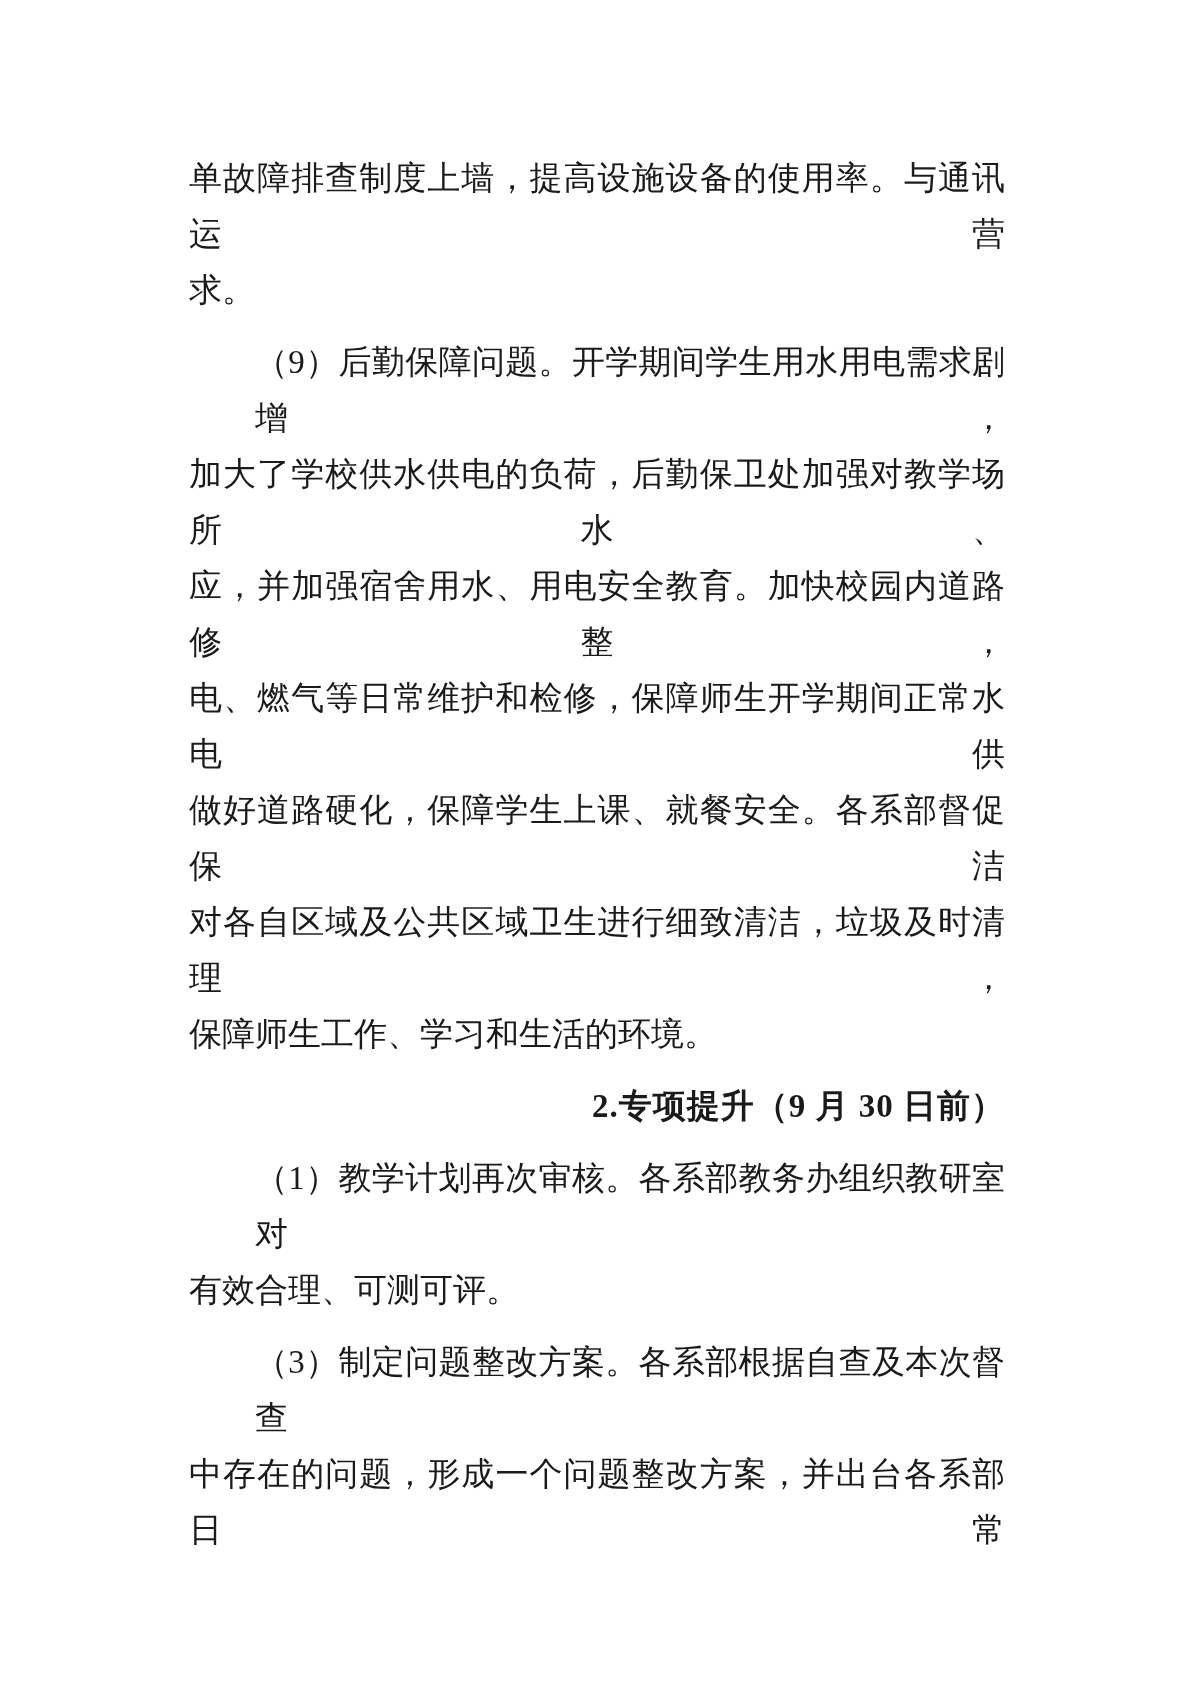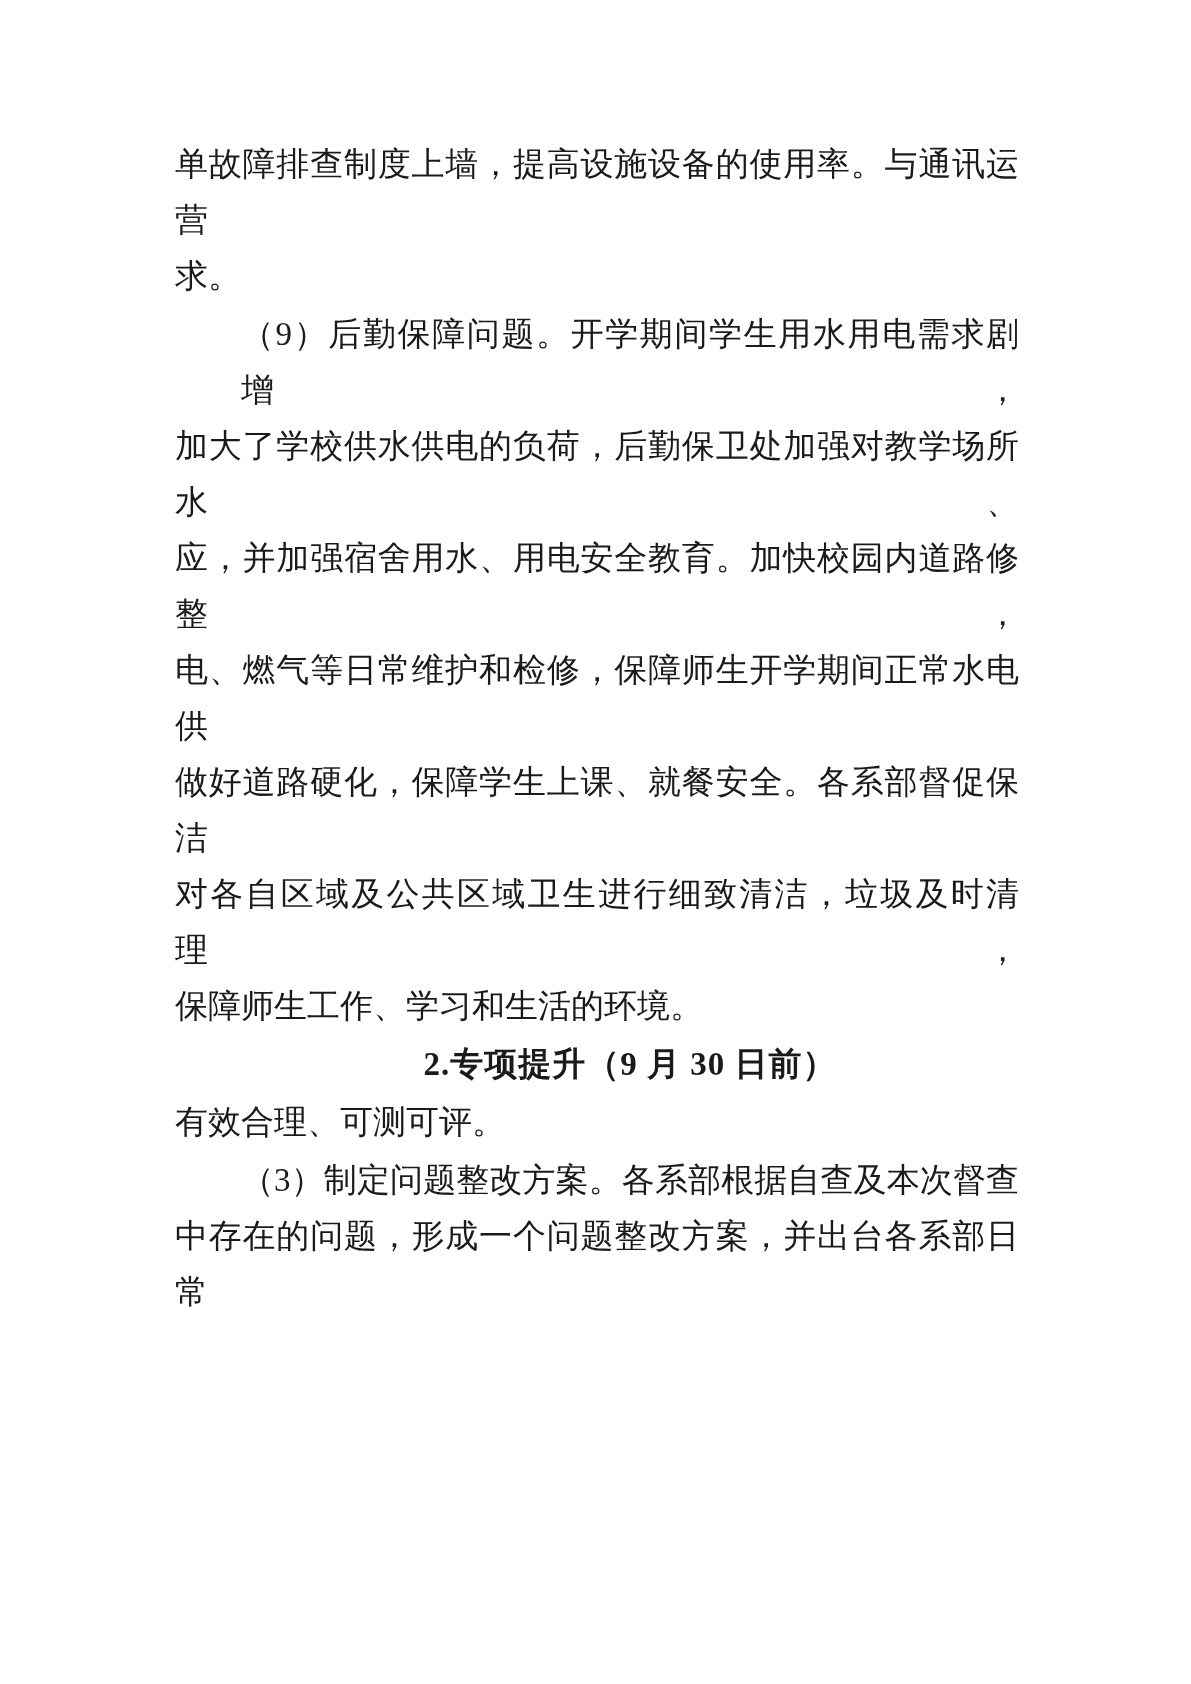--- a/index.html
+++ b/index.html
@@ -14,24 +14,24 @@
     position: absolute;
     left: 173px;
     top: 134px;
     width: 848px;
     font-family: "Liberation Serif", "DejaVu Serif", serif;
     font-size: 33px;
     line-height: 56px;
     color: #1a1a1a;
     font-weight: 400;
   }
-  .para { margin: 2px; padding: 0; }
+  .para { margin: 16px; padding: 0; }
   .line {
     white-space: nowrap;
-    text-align: center;
+    text-align: right;
   }
   
   .line.jl {
     white-space: normal;
     text-align: justify;
     text-align-last: justify;
     text-justify: inter-character;
   }
   
   .line.ll { text-align: left; }
@@ -59,20 +59,21 @@
       <div class="line jl">做好道路硬化，保障学生上课、就餐安全。各系部督促保洁</div>
       <div class="line jl">对各自区域及公共区域卫生进行细致清洁，垃圾及时清理，</div>
       <div class="line ll">保障师生工作、学习和生活的环境。</div>
     </div>
 
     <div class="para">
       <div class="line hd ind">2.专项提升（9 月 30 日前）</div>
     </div>
 
     <div class="para">
+      <div class="line jl ind">（1）教学计划再次审核。各系部教务办组织教研室对</div>
       <div class="line ll">有效合理、可测可评。</div>
     </div>
 
     <div class="para">
     </div>
 
     <div class="para">
       <div class="line jl ind">（3）制定问题整改方案。各系部根据自查及本次督查</div>
       <div class="line jl">中存在的问题，形成一个问题整改方案，并出台各系部日常</div>
 

